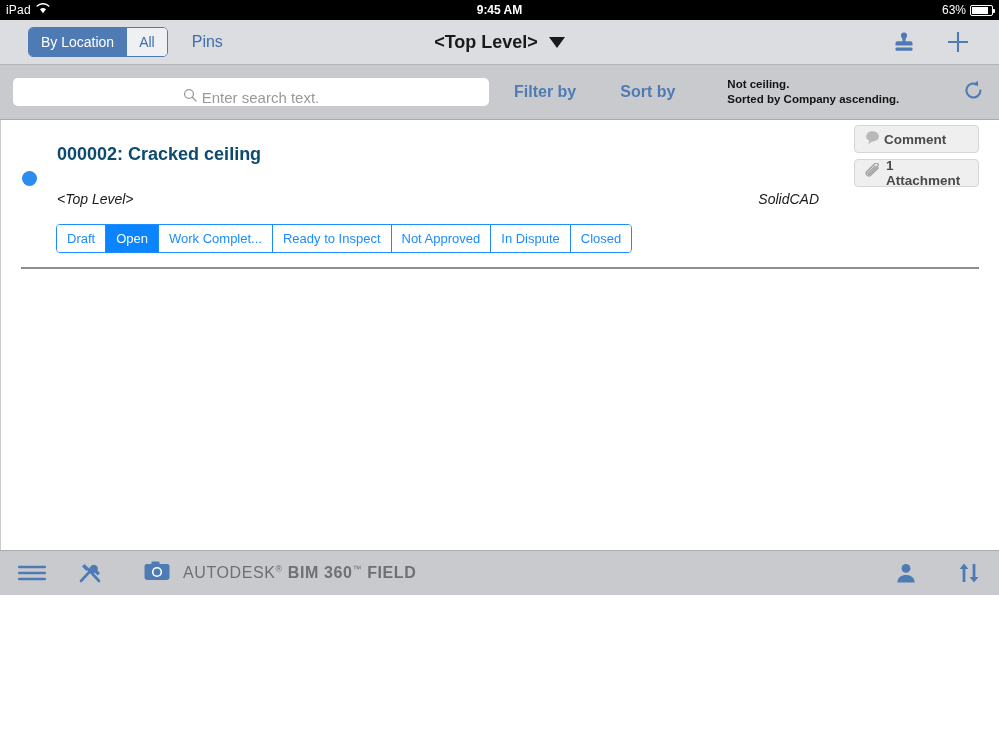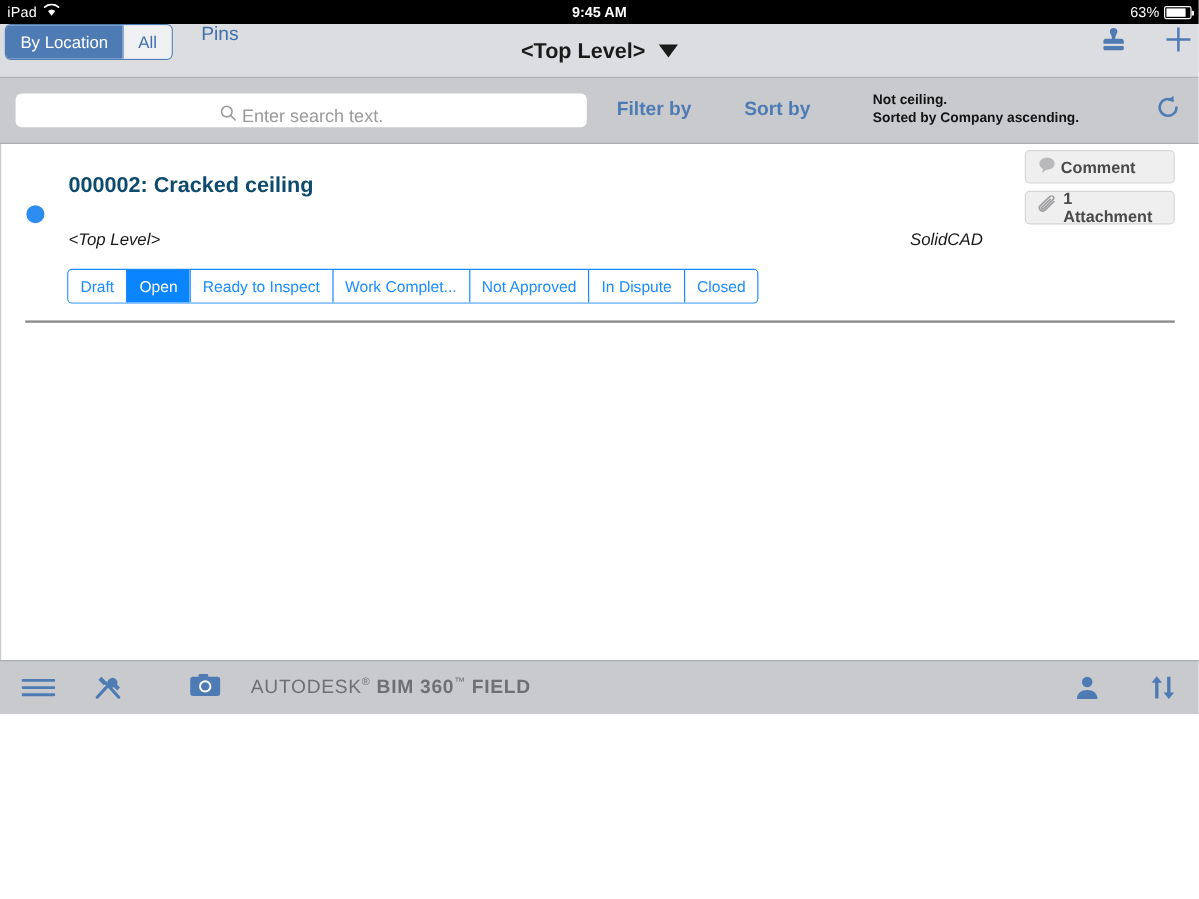--- a/index.html
+++ b/index.html
@@ -83,23 +83,23 @@
     width: 83%;
   }
 
   
   .navbar {
     height: 45px;
     flex: 0 0 45px;
     background: #dcdde0;
     border-bottom: 1px solid #b3b4b7;
     display: flex;
-    align-items: flex-start;
-    position: relative;
-    padding: 0 4px;
+    align-items: center;
+    position: relative;
+    padding: 0 28px;
     box-sizing: border-box;
   }
   .segmented {
     display: flex;
     border: 1px solid #4f7bb5;
     border-radius: 5px;
     overflow: hidden;
     height: 28px;
     background: #eef0f2;
   }
@@ -327,22 +327,22 @@
     border-top: 1px solid #a9abae;
     display: flex;
     align-items: center;
     padding: 0 18px;
     box-sizing: border-box;
     gap: 32px;
   }
   .brand {
     display: flex;
     align-items: center;
-    gap: 25px;
-    margin-left: 24px;
+    gap: 13px;
+    margin-left: 10px;
   }
   .brand-text {
     font-size: 16px;
     color: #6f7073;
     letter-spacing: 0.6px;
   }
   .brand-text b { font-weight: bold; color: #6f7073; }
   .brand-text sup { font-size: 9px; vertical-align: super; }
   .bottom-right {
     margin-left: auto;
@@ -454,22 +454,22 @@
               <path d="M14.2 5.0 L6.6 12.3 a2.7 2.7 0 0 1 -3.8 -3.8 L11.0 .6 a1.8 1.8 0 0 1 2.6 2.6 L5.6 11.0 a.9 .9 0 0 1 -1.3 -1.3 L11.2 3.2" stroke="#a0a0a2" stroke-width="1.4" fill="none" stroke-linecap="round" stroke-linejoin="round"></path>
             </svg>
           </span>
           <span>1 Attachment</span>
         </div>
       </div>
 
       <div class="status-seg">
         <div class="sseg">Draft</div>
         <div class="sseg active">Open</div>
+        <div class="sseg">Work Complet...</div>
         <div class="sseg">Ready to Inspect</div>
-        <div class="sseg">Work Complet...</div>
         <div class="sseg">Not Approved</div>
         <div class="sseg">In Dispute</div>
         <div class="sseg">Closed</div>
       </div>
 
       <div class="row-divider"></div>
     </div>
   </div>
 
   <div class="bottombar">

